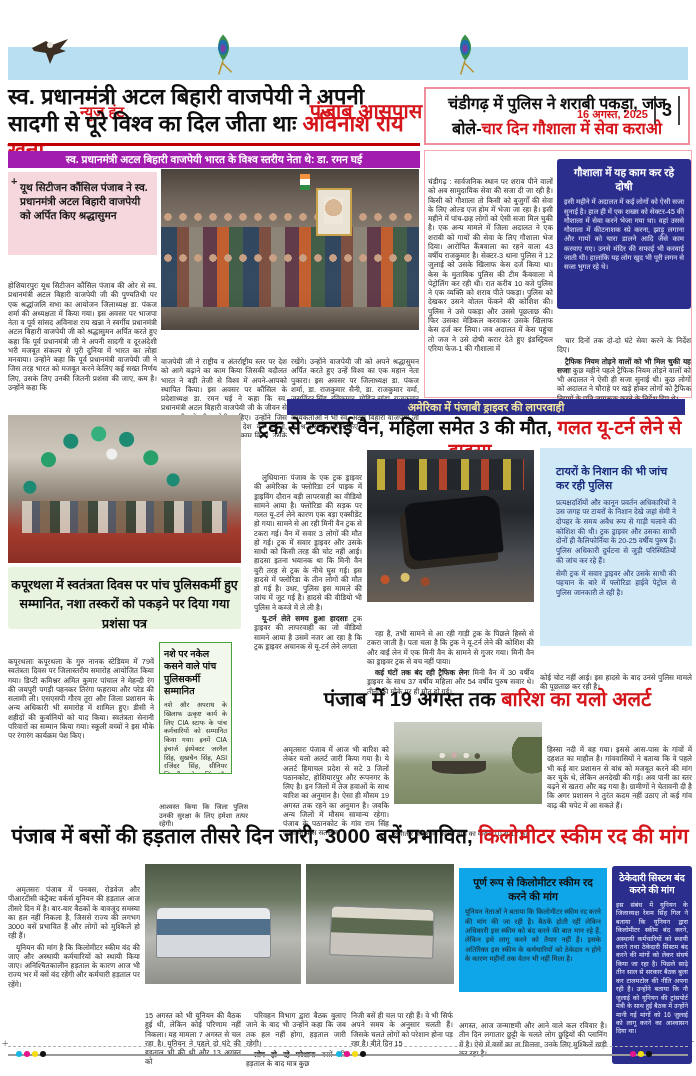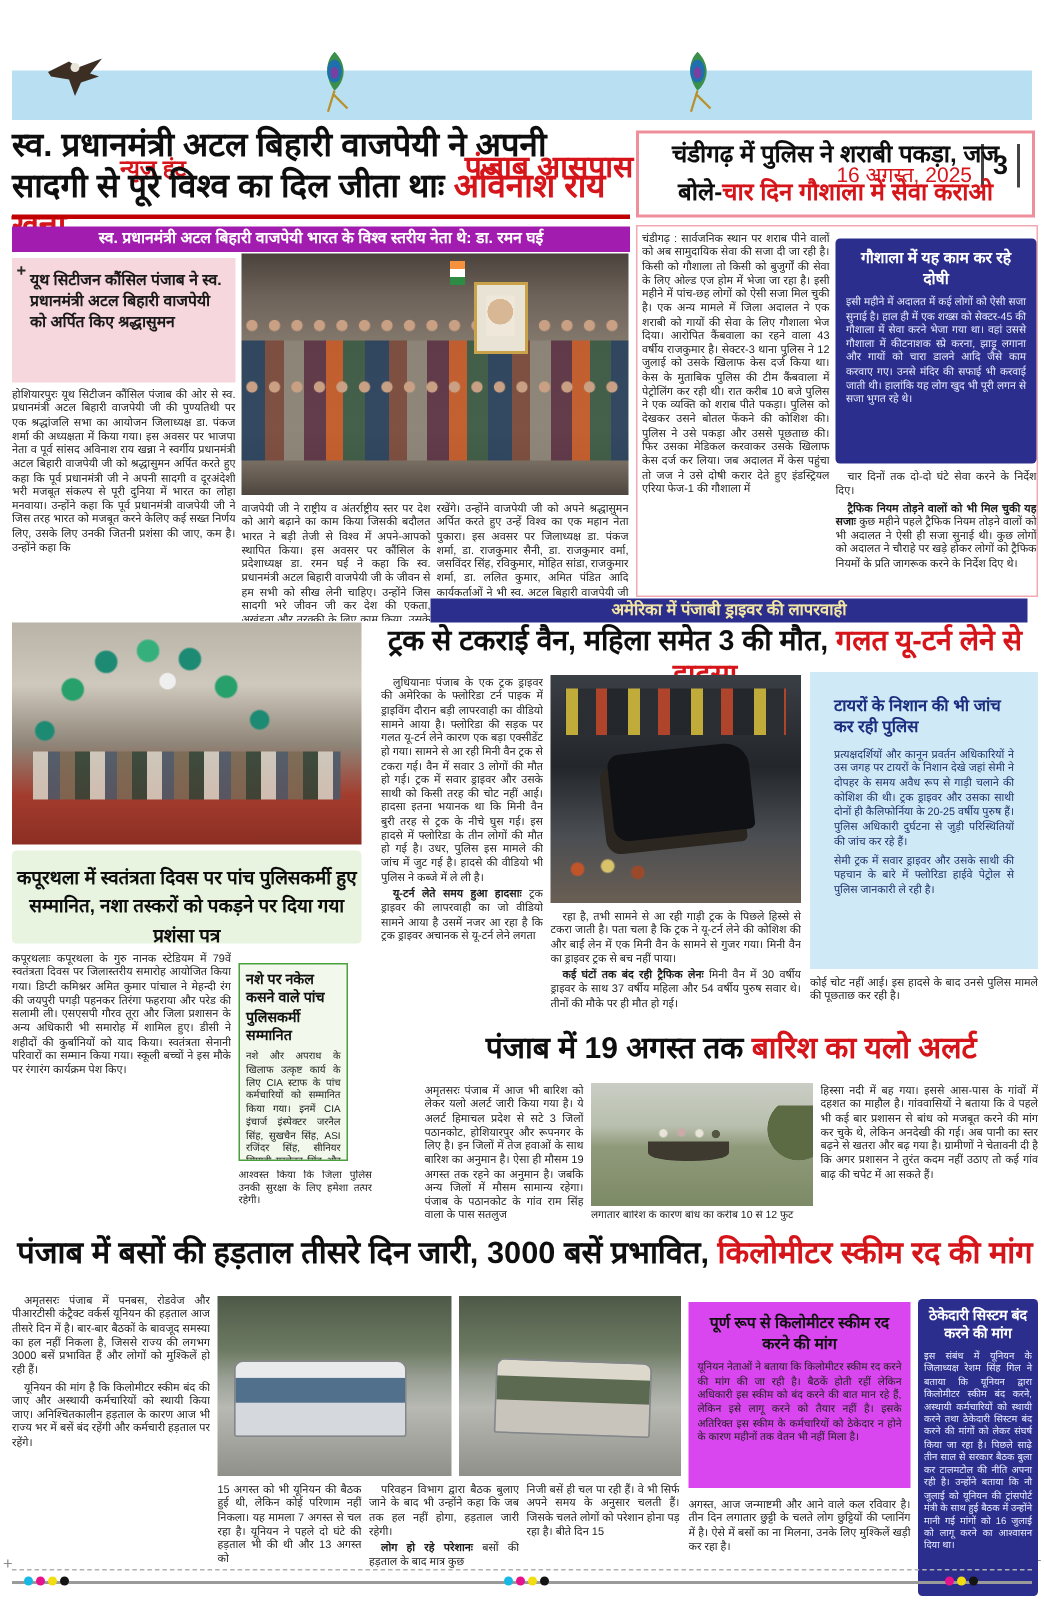--- a/index.html
+++ b/index.html
@@ -1,40 +1,40 @@
 <!DOCTYPE html>
 <html><head>
 <meta charset="utf-8">
 <style>
   html,body{margin:0;padding:0;background:#fff;}
   .page{position:relative;width:696px;height:1076px;background:#ffffff;
         font-family:"Liberation Sans",sans-serif;color:#1a1a1a;overflow:hidden;}
   .body-txt{position:absolute;font-size:7.3px;line-height:1.27;text-align:justify;
-            overflow:hidden;color:#1d1d1d;}
+            overflow:hidden;color:#1d1d1d;margin-top:23px;}
   .body-txt p{margin:0 0 2px 0;text-indent:8px;}
   .lead-in{font-weight:bold;}
   .red{color:#d6151b;}
 
   
   .regmark{position:absolute;color:#8a8a8a;font-size:11px;line-height:1;}
   .cut-line{position:absolute;left:8px;top:1046px;width:680px;border-top:1px dashed #b0b0b0;}
   .press-line{position:absolute;left:8px;top:1054px;width:680px;height:2px;background:#9a9a9a;}
   .dots{position:absolute;top:1051px;display:flex;gap:2px;}
   .dot{width:6px;height:6px;border-radius:50%;}
   .c-cyan{background:#18b7e6;} .c-mag{background:#e6148c;} .c-yel{background:#f2de0f;} .c-blk{background:#141414;}
 
   
   .masthead{position:absolute;left:8px;top:47px;width:680px;height:33px;background:#b9e0f2;}
   .eagle{position:absolute;left:30px;top:36px;width:40px;height:32px;}
   .brand{position:absolute;left:72px;top:54px;font-size:15px;font-weight:bold;color:#d6151b;}
   .feather{position:absolute;width:26px;height:44px;}
   .feather-1{left:210px;top:33px;} .feather-2{left:452px;top:33px;}
   .paper-title{position:absolute;left:278px;top:50px;width:160px;text-align:center;
                font-size:20px;font-weight:bold;color:#d6151b;}
-  .edition-date{position:absolute;right:40px;top:59px;font-size:14px;font-weight:normal;color:#d6151b;}
+  .edition-date{position:absolute;right:40px;top:59px;font-size:11px;font-weight:bold;color:#d6151b;}
   .page-num{position:absolute;right:8px;top:49px;font-size:18px;font-weight:bold;color:#111;
             border-left:2px solid #444;border-right:2px solid #444;padding:0 6px;height:29px;line-height:29px;}
 
   
   .lead-hl{position:absolute;left:8px;top:84px;width:412px;font-size:22px;line-height:1.22;
            font-weight:bold;color:#0e0e0e;}
   .red-rule{position:absolute;left:8px;top:143px;width:412px;height:3px;background:#c00000;}
   .strip-red{position:absolute;left:8px;top:151px;width:412px;height:17px;background:#a21caf;
              color:#fff;font-weight:bold;font-size:10.5px;text-align:center;line-height:17px;overflow:hidden;}
   .pink-box{position:absolute;left:8px;top:172px;width:149px;height:83px;background:#f7d7de;
@@ -151,21 +151,21 @@
   .rain-cap{left:394px;top:807px;width:148px;height:15px;font-size:7px;}
   .rain-col3{left:547px;top:722px;width:145px;height:100px;}
 
   
   .strike-hl{position:absolute;left:8px;top:824px;width:684px;font-size:20.5px;font-weight:bold;
              text-align:center;line-height:1.15;color:#0e0e0e;}
   .st-col1{left:8px;top:862px;width:132px;height:198px;}
   .st-c1{left:145px;top:988px;width:96px;height:76px;}
   .st-c2{left:246px;top:988px;width:100px;height:76px;}
   .st-c3{left:351px;top:988px;width:102px;height:76px;}
-  .pink-panel{position:absolute;left:459px;top:868px;width:148px;height:124px;background:#d946ef;
+  .pink-panel{position:absolute;left:459px;top:868px;width:148px;height:124px;background:#0ea5e9;
               box-sizing:border-box;padding:7px 6px;overflow:hidden;}
   .pink-panel h4{margin:0 0 4px;font-size:10.5px;text-align:center;line-height:1.35;color:#111;}
   .pink-panel .bx{font-size:7px;line-height:1.33;text-align:justify;color:#222;}
   .pink-after{left:459px;top:998px;width:148px;height:62px;}
   .box-navy2{position:absolute;left:612px;top:866px;width:80px;height:198px;background:#2b2e8c;
              color:#fff;box-sizing:border-box;padding:6px 4px;border-radius:3px;overflow:hidden;}
   .box-navy2 h4{margin:0 0 4px;font-size:9.5px;text-align:center;line-height:1.3;color:#fff;}
   .box-navy2 .bx{font-size:6.4px;line-height:1.32;text-align:justify;color:#e9ecff;}
 </style>
 </head>

